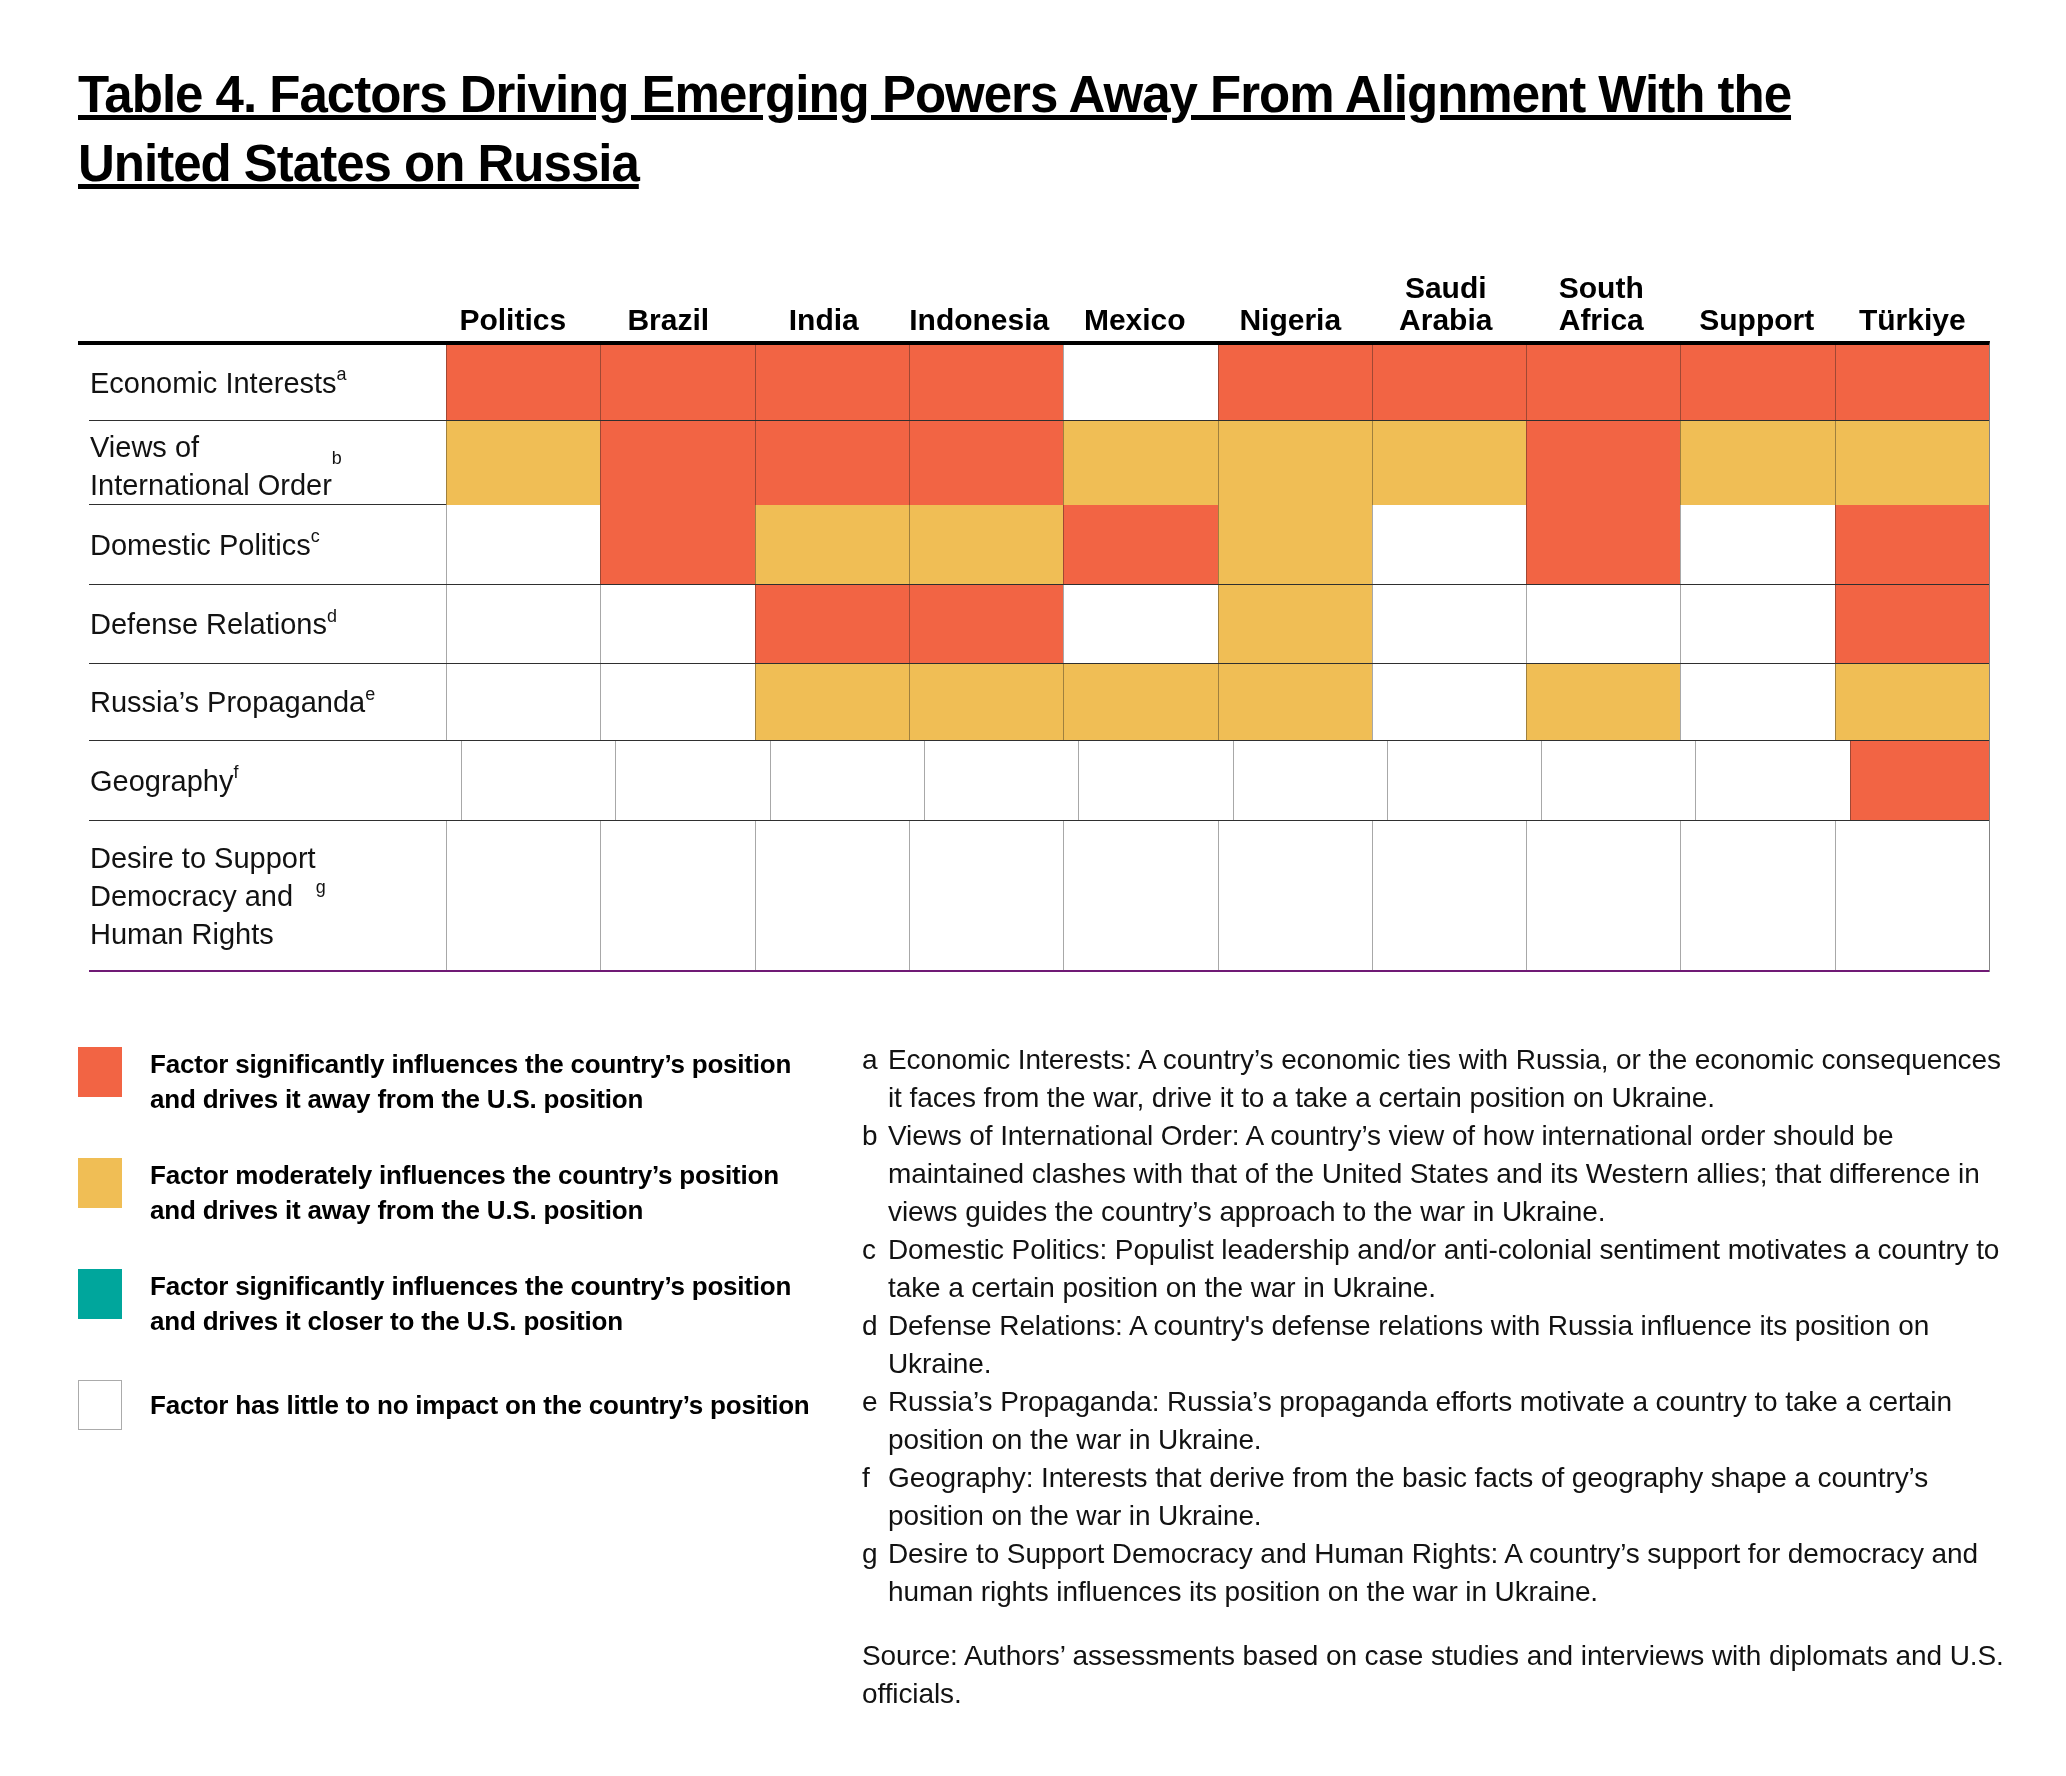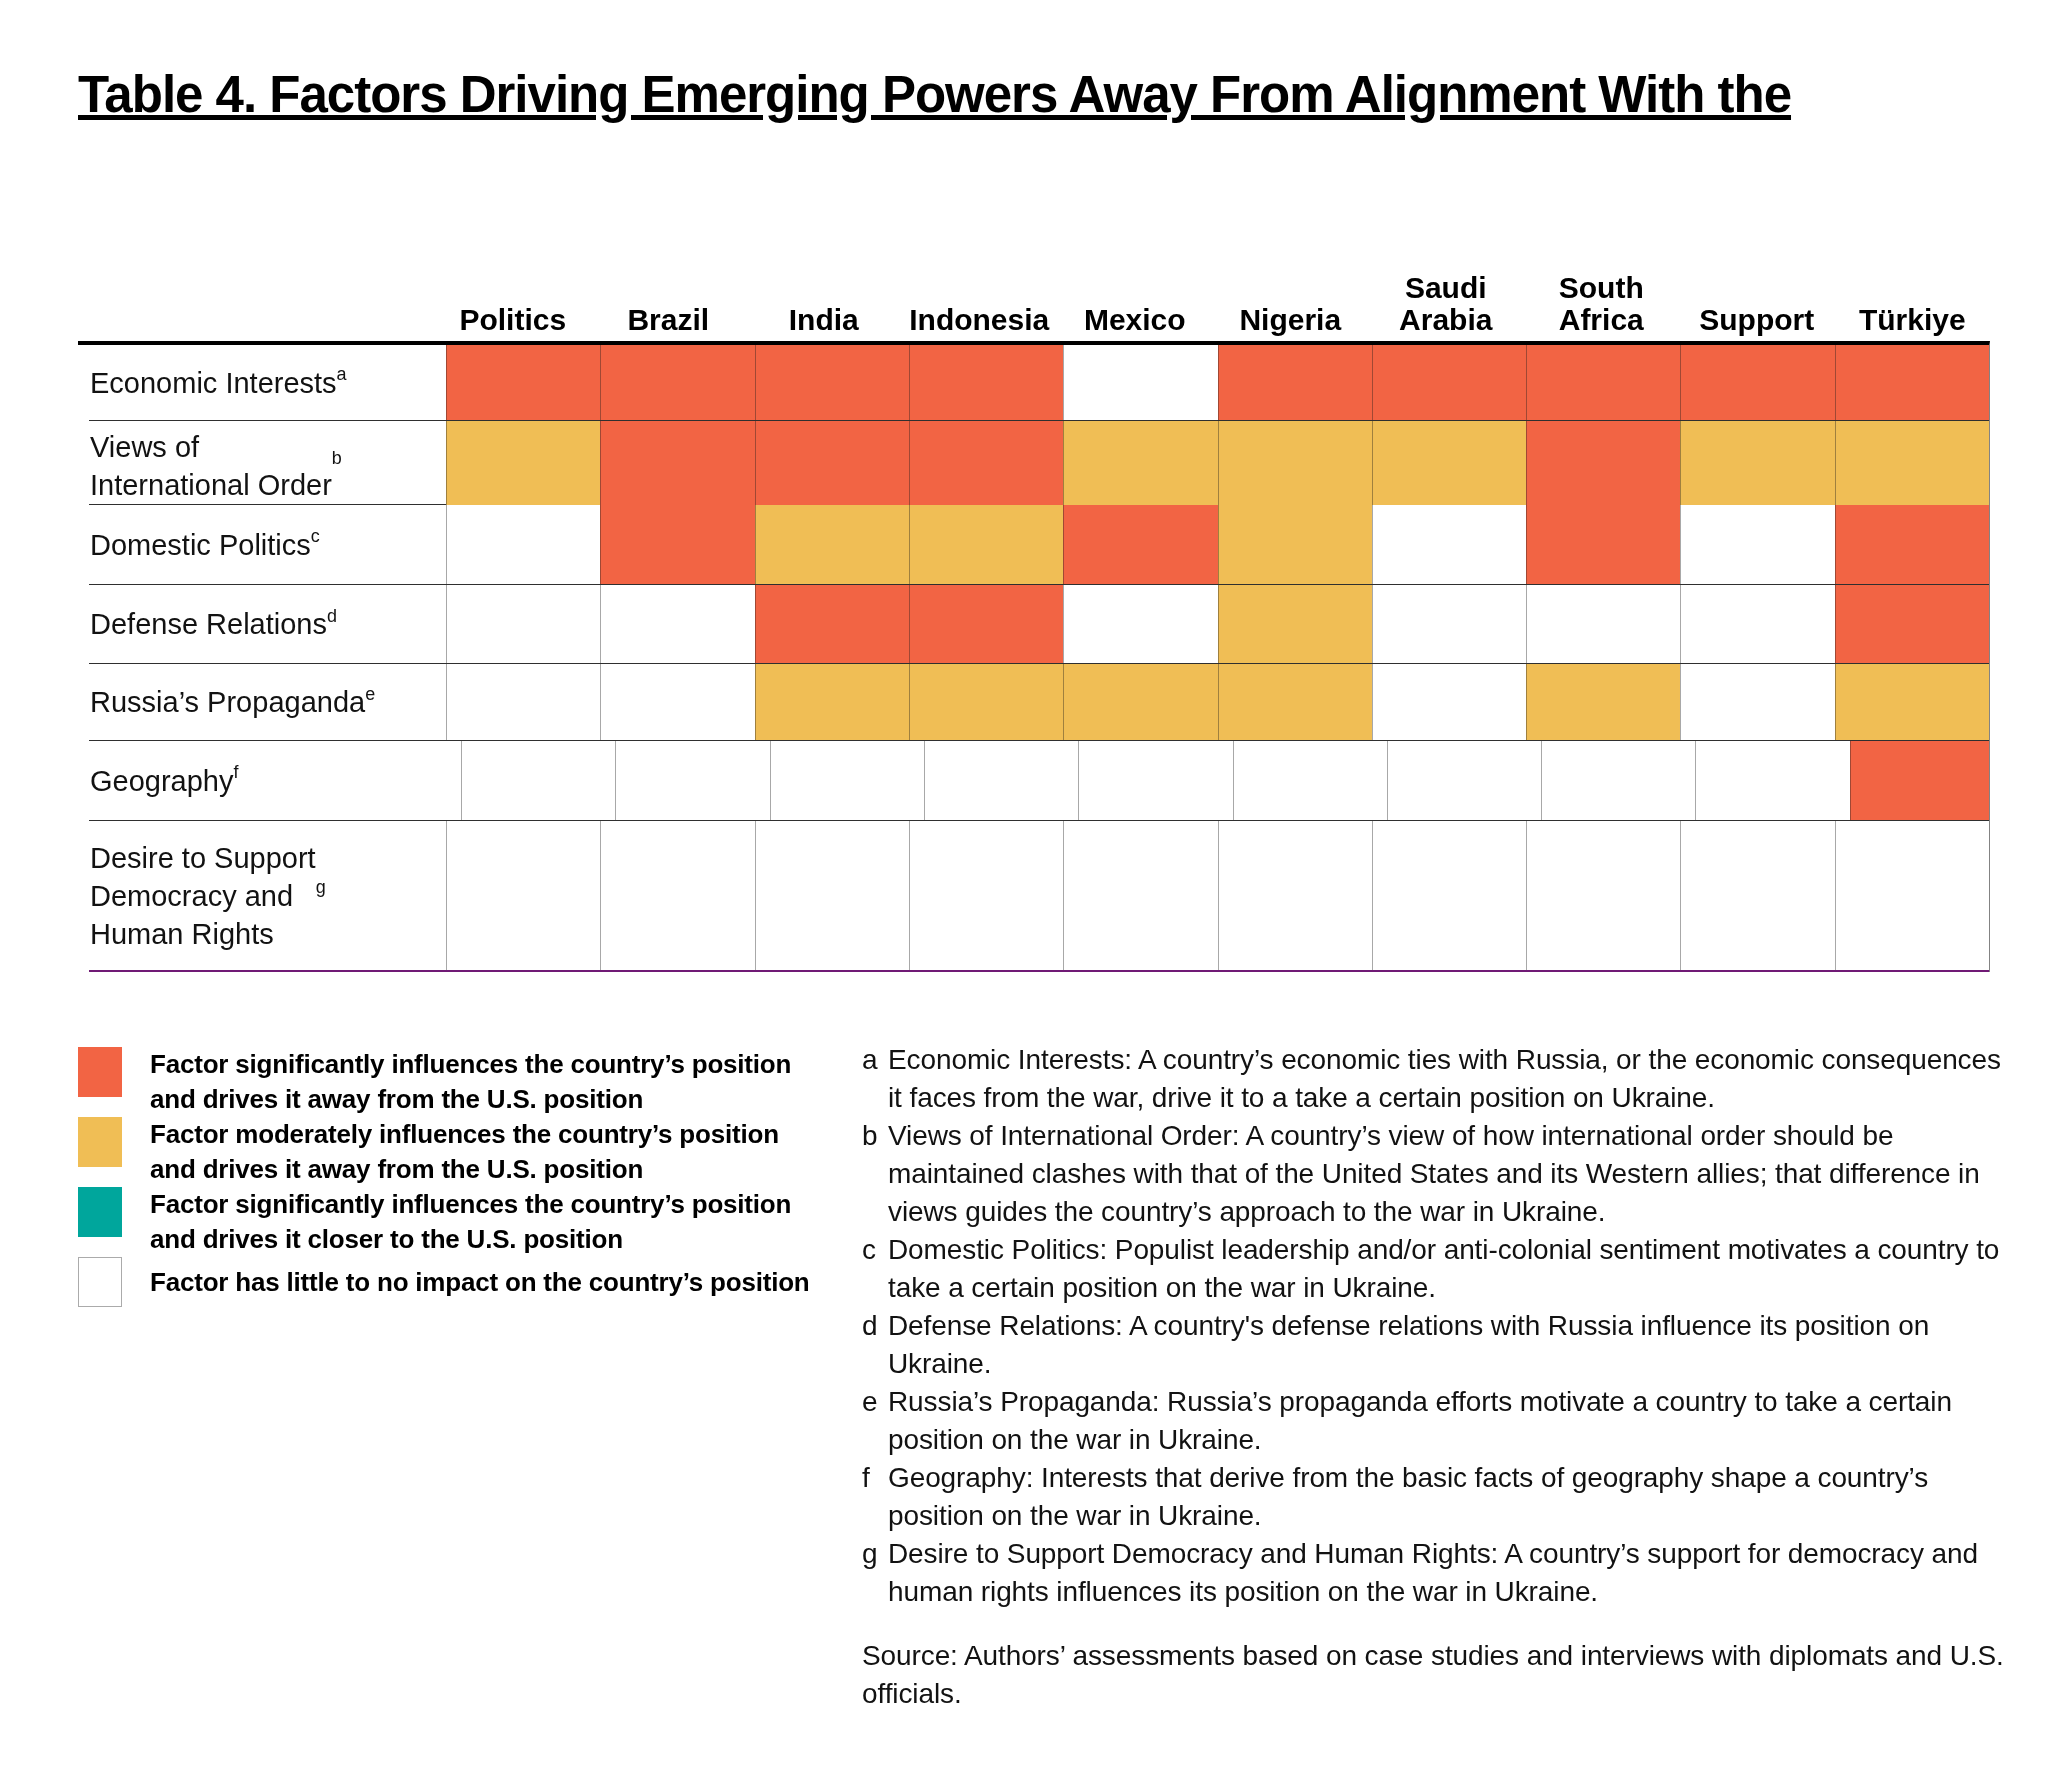--- a/index.html
+++ b/index.html
@@ -25,38 +25,39 @@
   .tbody{border-top:4px solid #000;border-right:1px solid rgba(30,30,30,0.55);}
   .trow{display:grid;grid-template-columns:357px repeat(10,1fr);border-bottom:1.5px solid #2f2f2f;margin-left:11px;}
   .trow:last-child{border-bottom:2px solid #701a75;}
   .tlabel{
     display:flex;align-items:center;
     font-size:29px;line-height:38px;color:#121212;padding:7px 20px 7px 1px;
   }
   .tlabel sup{font-size:62%;position:relative;top:-0.45em;line-height:0;}
   .tcell{border-left:1px solid rgba(25,25,25,0.38);}
   
-  .legend{left:78px;top:1047px;width:776px;display:flex;flex-direction:column;}
+  .legend{left:78px;top:1047px;width:776px;display:flex;flex-direction:column;gap:41px;}
   .litem{display:flex;gap:28px;align-items:flex-start;}
   .litem.center{align-items:center;}
   .lswatch{width:44px;height:50px;flex:0 0 44px;box-sizing:border-box;}
   .lswatch.none{background:#fff;border:1.5px solid #ababab;}
   .ltext{font-size:26px;font-weight:700;line-height:35px;letter-spacing:-0.2px;color:#000;}
   
   .footnotes{left:862px;top:1041px;width:1151px;font-size:28px;line-height:38px;letter-spacing:-0.1px;color:#121212;}
   .fnote{display:flex;}
   .fletter{flex:0 0 26px;}
   .ftext{flex:1;}
   .source{margin-top:26px;}
 </style>
 </head>
 <body>
 
 <div class="abs title">
   <span>Table 4. Factors Driving Emerging Powers Away From Alignment With the</span><br>
+  <span>United States on Russia</span>
 </div>
 
 <div class="abs tablewrap">
   <div class="thead" id="thead">
       <div class="hcell"></div>
       <div class="hcell">Politics</div>
       <div class="hcell">Brazil</div>
       <div class="hcell">India</div>
       <div class="hcell">Indonesia</div>
       <div class="hcell">Mexico</div>

